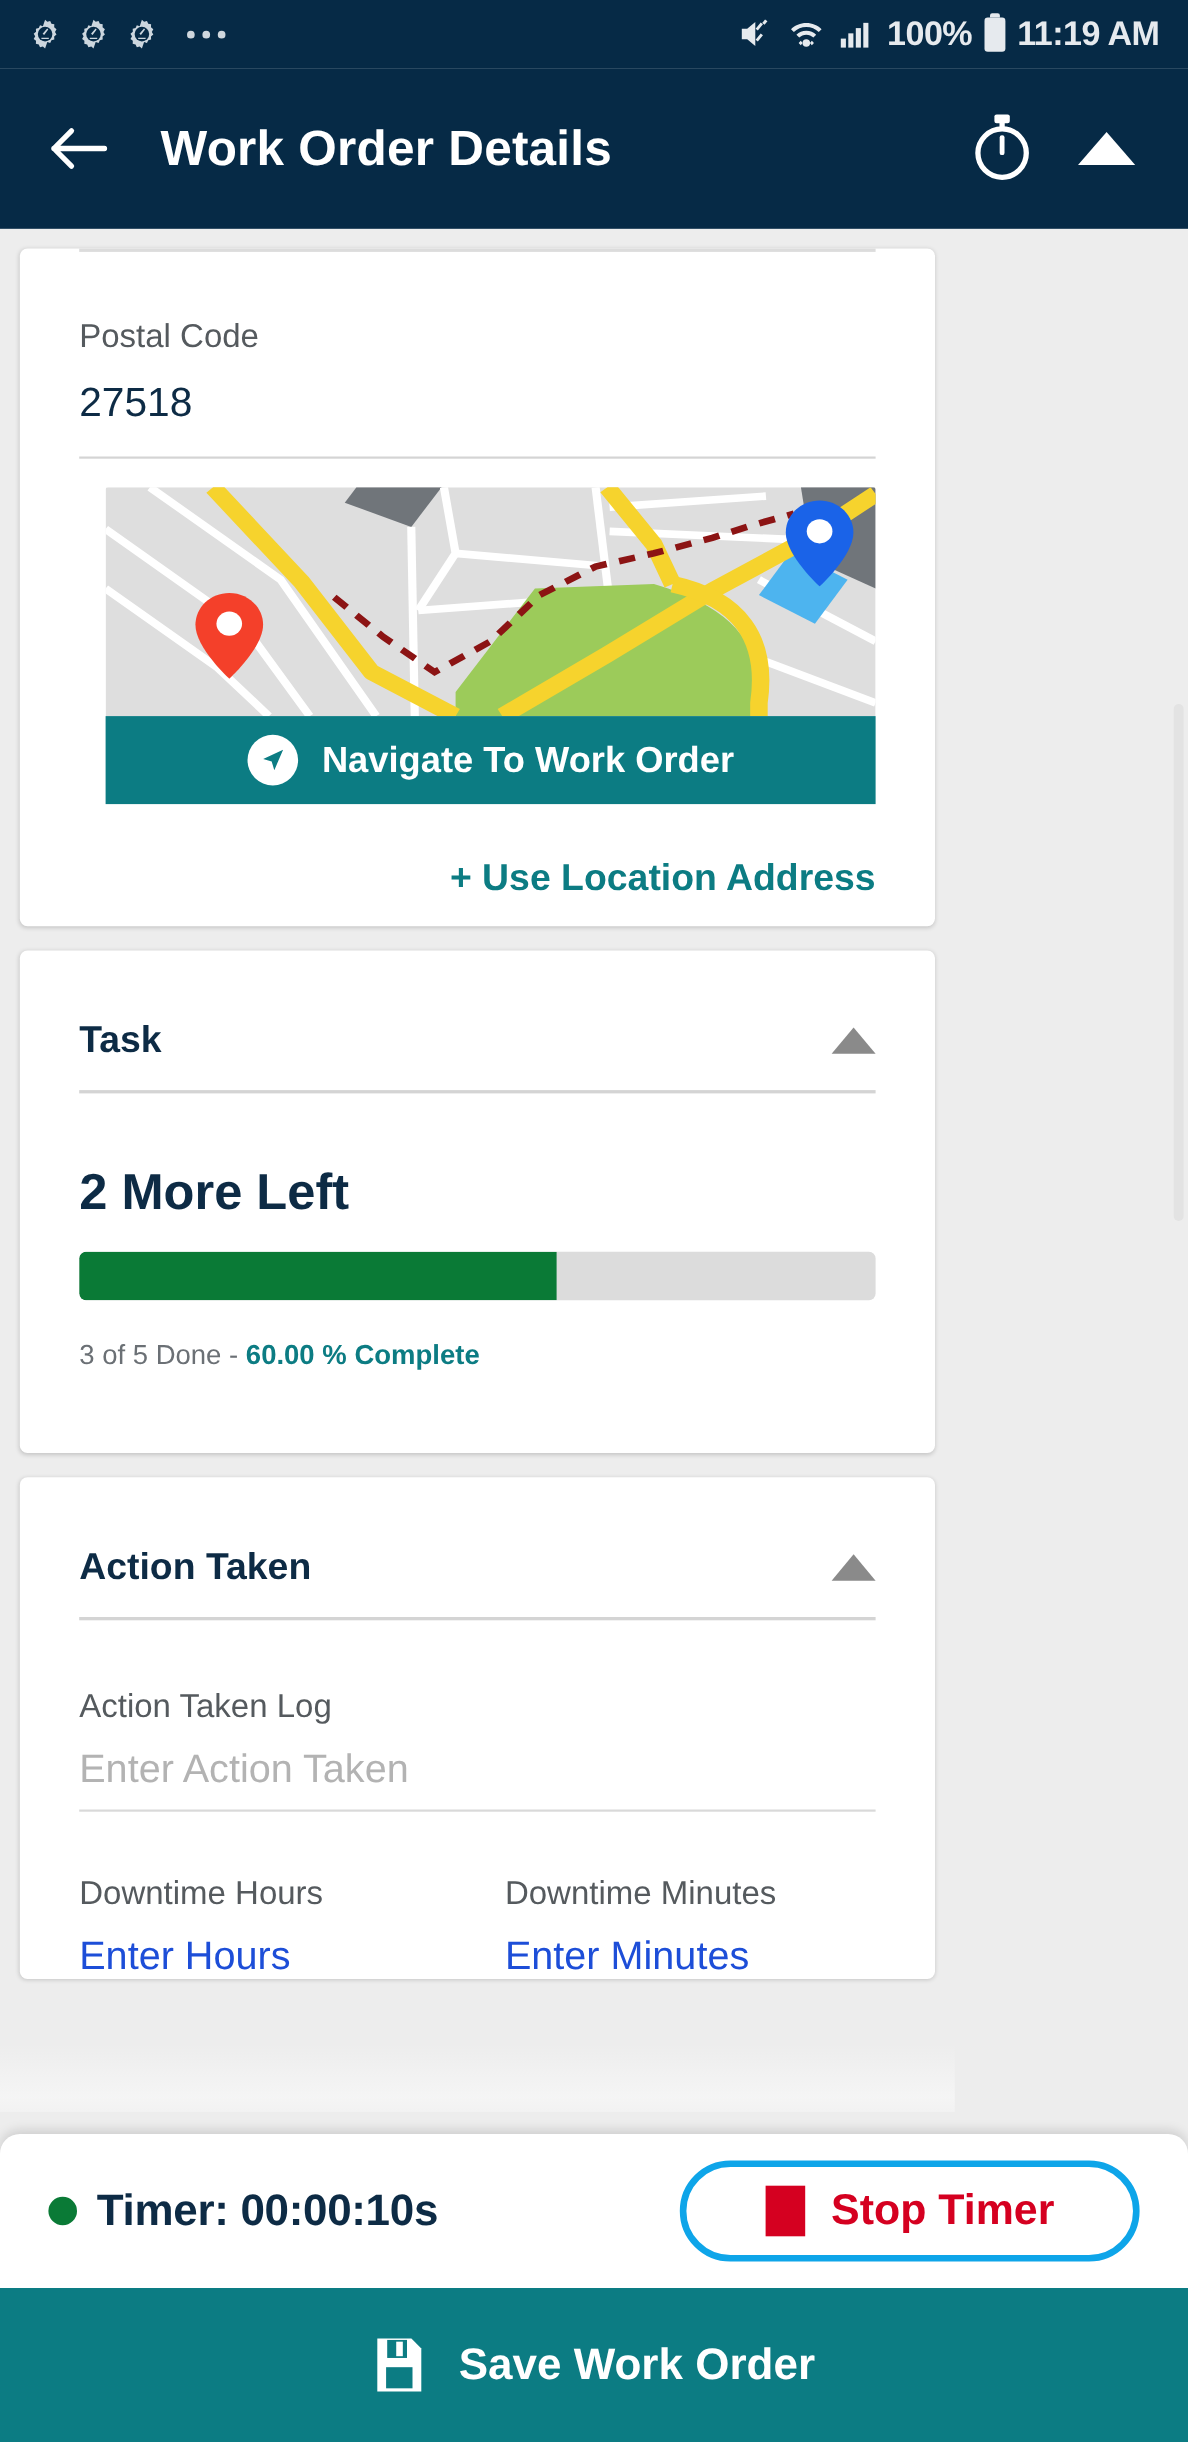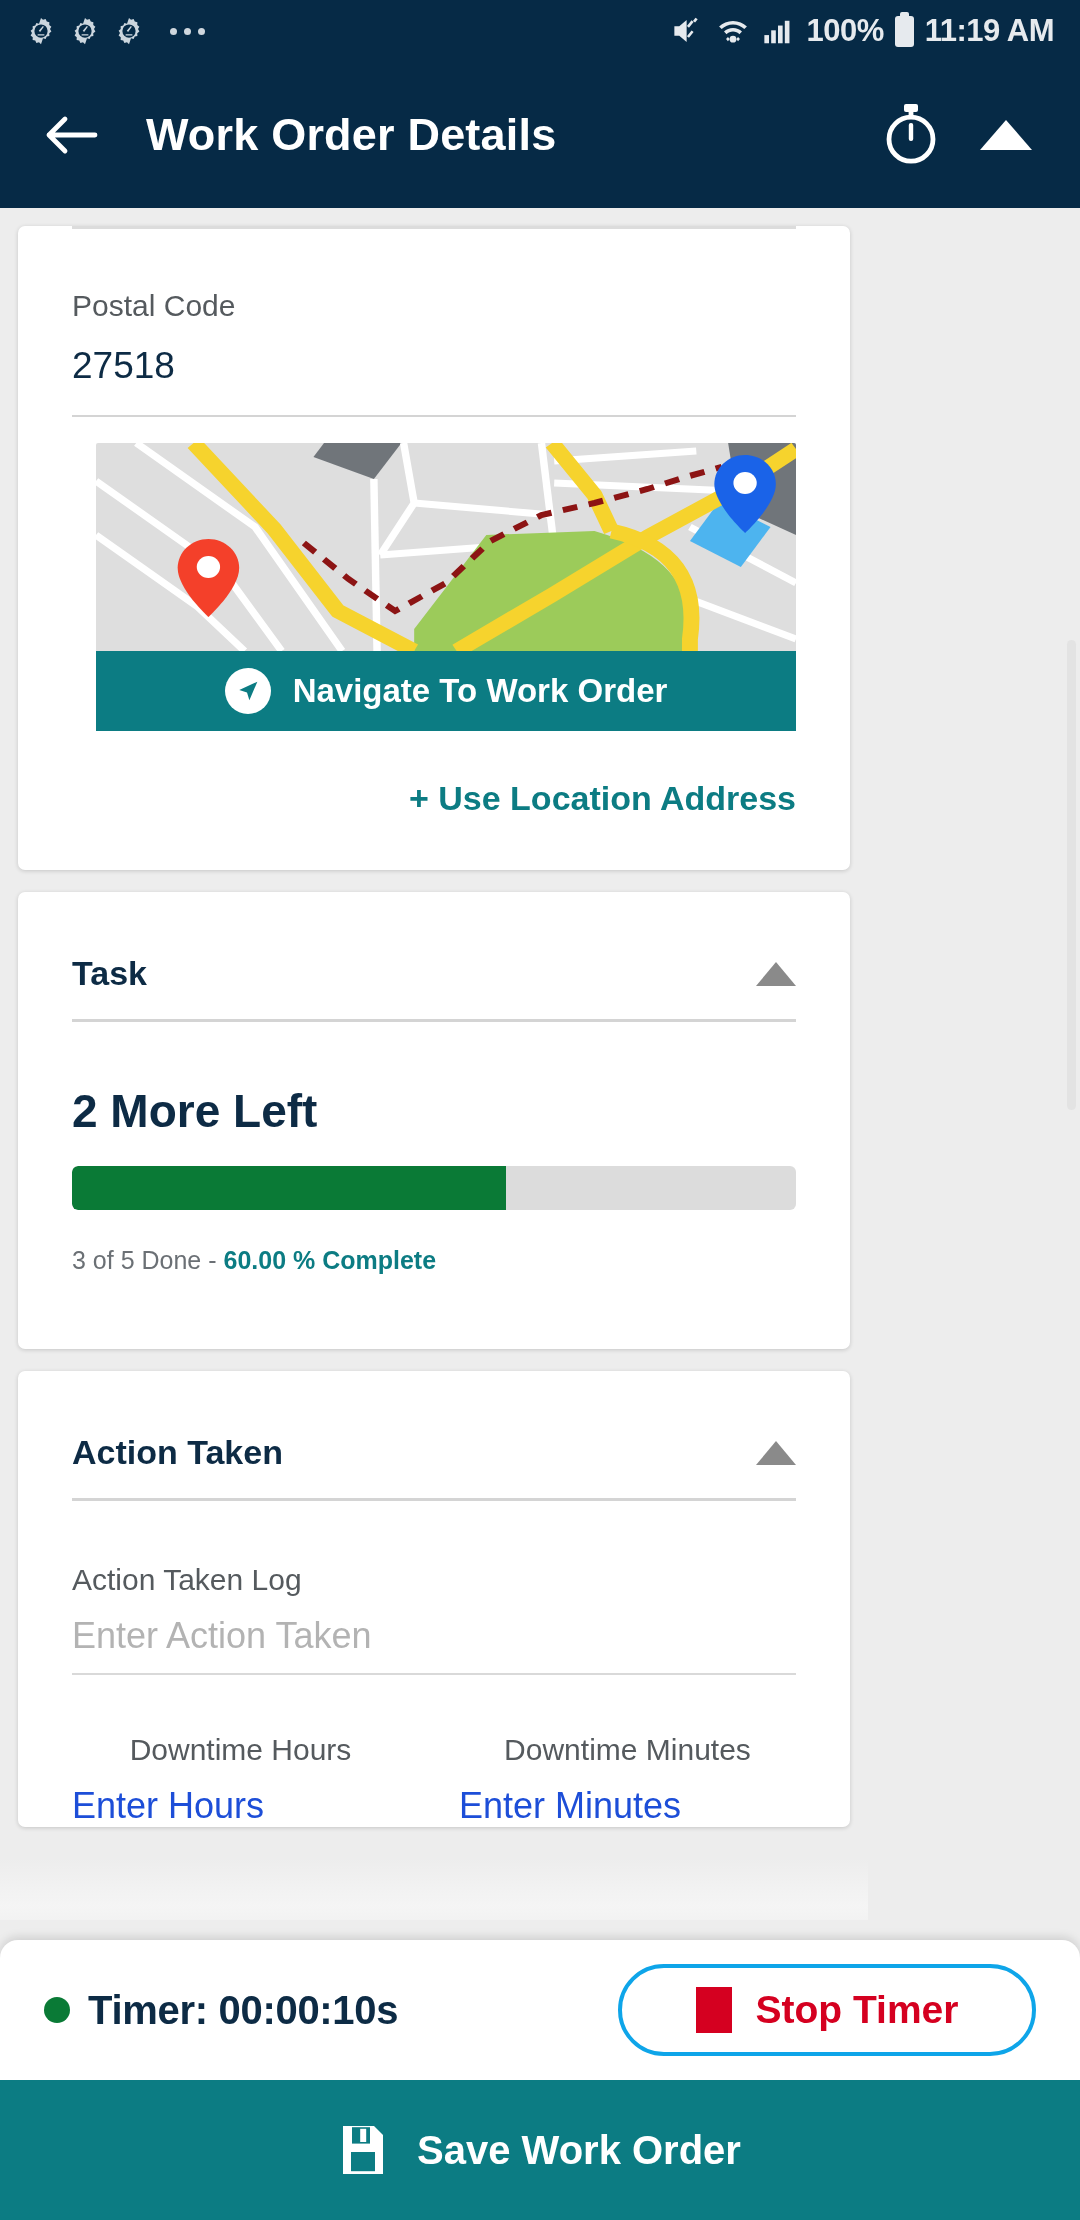--- a/index.html
+++ b/index.html
@@ -58,21 +58,21 @@
   .map-wrap { margin-top:26px; position:relative;margin-left:24px; }
   .map { width:100%; height:208px; display:block; border-radius:2px 2px 0 0; }
   .navbtn {
     height:80px; background:#0c7c83; display:flex; align-items:center; justify-content:center;
     gap:22px; color:#ffffff; font-size:33px; font-weight:700;
   }
   .nav-icon-circle {
     width:46px; height:46px; border-radius:50%; background:#ffffff;
     display:flex; align-items:center; justify-content:center;
   }
-  .link-row { text-align:right; padding:48px 0 52px 0; }
+  .link-row { text-align:right; padding:48px 0 24px 0; }
   .link-use {
     color:#0c7c83; font-size:34px; font-weight:700; display:inline-block;
   }
 
   
   .sec-head { display:flex; align-items:center; padding-top:62px; }
   .sec-title { font-size:34px; font-weight:700; color:#0d2b45; }
   .sec-caret { margin-left:auto; width:0; height:0;
     border-left:20px solid transparent; border-right:20px solid transparent; border-bottom:24px solid #8a8a8a; }
   .sec-rule { height:3px; background:#d4d4d4; margin-top:26px; }
@@ -83,21 +83,21 @@
   .progress-fill { height:100%; background:#0a7a36; border-radius:6px 0 0 6px; }
   .task-sub { font-size:25px; color:#6b7075; padding-top:36px; padding-bottom:74px; }
   .task-sub b { color:#0c7c83; font-weight:700; }
 
   
   .at-label { font-size:30px; color:#555a5e; padding-top:62px; }
   .at-placeholder { font-size:36px; color:#b3b3b3; padding-top:18px; padding-bottom:16px; }
   .at-underline { height:2px; background:#d9d9d9; }
   .dt-row { display:flex; gap:50px; padding-top:58px; }
   .dt-col { flex:1; }
-  .dt-label { font-size:30px; color:#555a5e;text-align:center; }
+  .dt-label { font-size:30px; color:#555a5e; }
   .dt-placeholder { font-size:36px; color:#1d4ed8; padding-top:18px; }
 
   
   .fade {
     position:absolute; left:0; bottom:0; width:1080px; height:62px;
     background:linear-gradient(to bottom, rgba(255,255,255,0) 0%, rgba(245,245,245,0.97) 78%, #f2f2f2 100%);
     pointer-events:none;
   }
 
   
@@ -109,21 +109,21 @@
   
   .timerbar {
     position:absolute; left:0; bottom:140px; width:1080px; height:140px;
     background:#ffffff; border-radius:18px 18px 0 0;
     box-shadow:0 -3px 10px rgba(0,0,0,0.13);
     display:flex; align-items:center; padding:0 44px;
   }
   .dot-green { width:26px; height:26px; border-radius:50%; background:#0a7a36; }
   .timer-text { font-size:40px; font-weight:700; color:#0d2b45; margin-left:18px; letter-spacing:-0.3px; }
   .stopbtn {
-    margin-left:auto; height:92px; min-width:418px; border:4px solid #0ea5e9;
+    margin-left:auto; height:92px; min-width:418px; border:6px solid #0ea5e9;
     border-radius:46px; background:#ffffff; display:flex; align-items:center;
     justify-content:center; gap:24px;
   }
   .stop-square { width:36px; height:46px; background:#d50020; }
   .stop-label { font-size:39px; font-weight:700; color:#d50020; }
 
   
   .savebar {
     position:absolute; left:0; bottom:0; width:1080px; height:140px;
     background:#0c7c83; display:flex; align-items:center; justify-content:center; gap:30px;

